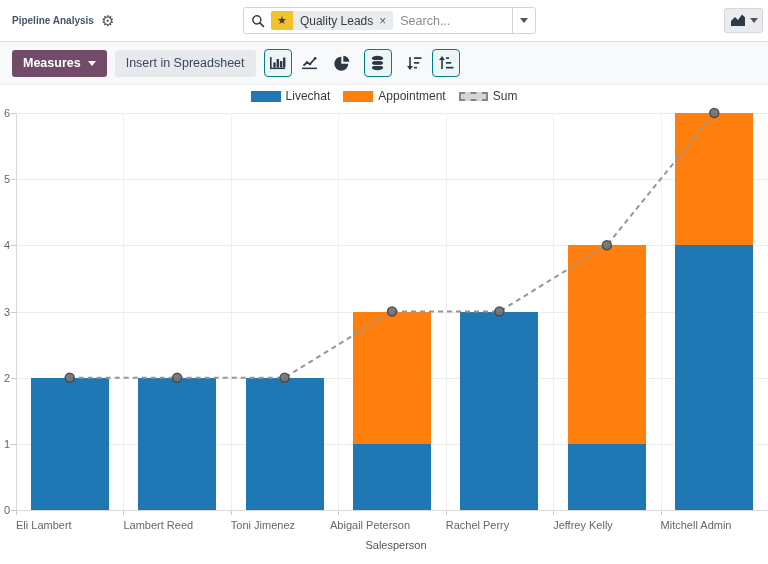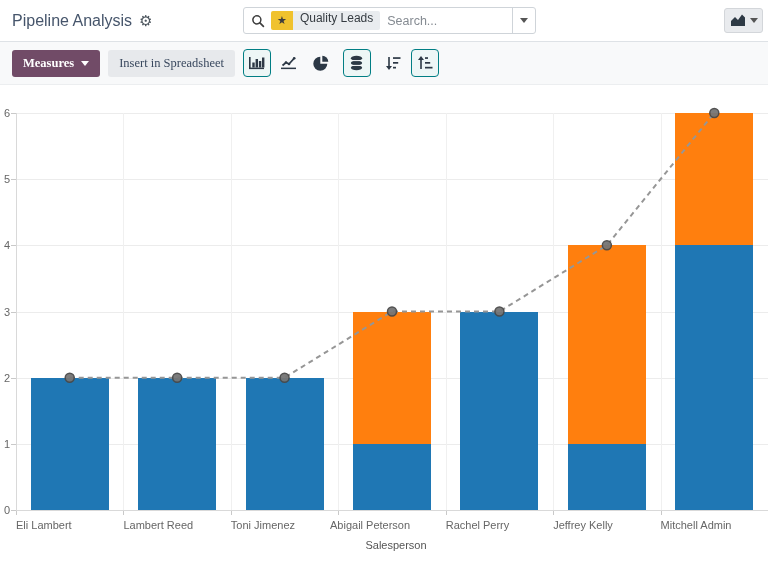--- a/index.html
+++ b/index.html
@@ -8,44 +8,44 @@
     --star-bg:#f0c22e;
   }
   *{box-sizing:border-box;margin:0;padding:0;}
   html,body{background:#fff;}
   body{font-family:"Liberation Sans",sans-serif;}
   .app{position:relative;width:768px;height:564px;background:#fff;overflow:hidden;}
 
   
   .header{position:absolute;left:0;top:0;width:768px;height:41px;background:#fff;}
   .title-wrap{position:absolute;left:12px;top:0;height:41px;display:flex;align-items:center;gap:7px;}
-  .page-title{font-size:16px;font-weight:400;color:#46556b;}
+  .page-title{font-size:10px;font-weight:700;color:#46556b;}
   .gear{font-size:15px;color:#4d565e;line-height:1;cursor:pointer;}
 
   .searchbar{position:absolute;left:243px;top:7px;width:293px;height:27px;background:#fff;
     border:1px solid #cfd4d9;border-radius:3px;display:flex;align-items:center;padding-left:7px;}
   .search-icon-box{display:flex;align-items:center;margin-right:6px;}
   .facet{display:flex;align-items:stretch;height:19px;border-radius:2px;overflow:hidden;font-size:12px;margin-right:7px;}
   .facet-star{background:var(--star-bg);display:flex;align-items:center;padding:0 6px;color:#3d3d3d;font-size:11px;}
-  .facet-body{background:#e9ecef;display:flex;align-items:center;gap:6px;padding:0 7px;color:#353b41;flex-direction:column;}
+  .facet-body{background:#e9ecef;display:flex;align-items:center;gap:6px;padding:0 7px;color:#353b41;}
   .facet-x{color:#5f6368;font-size:12px;cursor:pointer;line-height:1;}
   .search-input{flex:1;border:none;outline:none;font-size:12.5px;color:#333;background:transparent;min-width:40px;font-family:"Liberation Sans",sans-serif;}
   .search-input::placeholder{color:#858b92;}
   .search-caret{width:23px;align-self:stretch;border-left:1px solid #cfd4d9;display:flex;align-items:center;justify-content:center;cursor:pointer;}
 
   .caret{width:0;height:0;border-left:4px solid transparent;border-right:4px solid transparent;border-top:5px solid #555;display:inline-block;}
   .caret.white{border-top-color:#fff;}
 
   .view-switcher{position:absolute;right:5px;top:8px;width:39px;height:25px;background:#e9ebee;
     border:1px solid #d3d6da;border-radius:3px;display:flex;align-items:center;justify-content:center;gap:4px;cursor:pointer;}
 
   
   .toolbar{position:absolute;left:0;top:41px;width:768px;height:44px;background:#f8f9fa;
     border-top:1px solid #dee2e6;border-bottom:1px solid #eceef0;display:flex;align-items:center;padding-left:12px;gap:8px;}
-  .btn{border:none;border-radius:3px;font-family:Liberation Serif, serif;cursor:pointer;}
+  .btn{border:none;border-radius:3px;font-family:Liberation Sans, sans-serif;cursor:pointer;}
   .btn-measures{background:var(--purple);color:#fff;height:27px;padding:0 11px;font-size:12.5px;font-weight:700;
     display:flex;align-items:center;gap:7px;}
   .btn-insert{background:#e7e9ec;color:#39485e;height:27px;padding:0 11px;font-size:12.5px;font-weight:500;}
   .btn-group{display:flex;align-items:center;gap:4px;}
   .icon-btn{width:28px;height:28px;background:transparent;border:1px solid transparent;border-radius:4px;
     display:flex;align-items:center;justify-content:center;cursor:pointer;}
   .icon-btn.active{border-color:var(--teal);background:#edf6f6;}
   .icon-btn svg{display:block;}
 
   
@@ -180,20 +180,34 @@
               <rect x="8" y="2.2" width="3" height="1.7"></rect>
               <rect x="8" y="7" width="5.2" height="1.7"></rect>
               <rect x="8" y="11.8" width="7.5" height="1.7"></rect>
             </g>
           </svg>
       </button>
     </div>
   </div>
 
   <div class="chart" id="chart">
+    <div class="legend" id="legend">
+        <span class="lg-item">
+          <span class="sw" style="background: rgb(31, 119, 180);"></span>
+          <span>Livechat</span>
+        </span>
+        <span class="lg-item">
+          <span class="sw" style="background: rgb(255, 127, 14);"></span>
+          <span>Appointment</span>
+        </span>
+        <span class="lg-item">
+          <span class="sw sw-dash"></span>
+          <span>Sum</span>
+        </span>
+      </div>
     <div class="xaxis-title">Salesperson</div>
   <div class="hgrid" style="top: 425px; left: 16px; width: 752px;"></div>
       <div class="ylab" style="top: 419px;">0</div>
       <div class="ytick" style="top: 425px;"></div>
       <div class="hgrid" style="top: 358.833px; left: 16px; width: 752px;"></div>
       <div class="ylab" style="top: 352.833px;">1</div>
       <div class="ytick" style="top: 358.833px;"></div>
       <div class="hgrid" style="top: 292.667px; left: 16px; width: 752px;"></div>
       <div class="ylab" style="top: 286.667px;">2</div>
       <div class="ytick" style="top: 292.667px;"></div>

